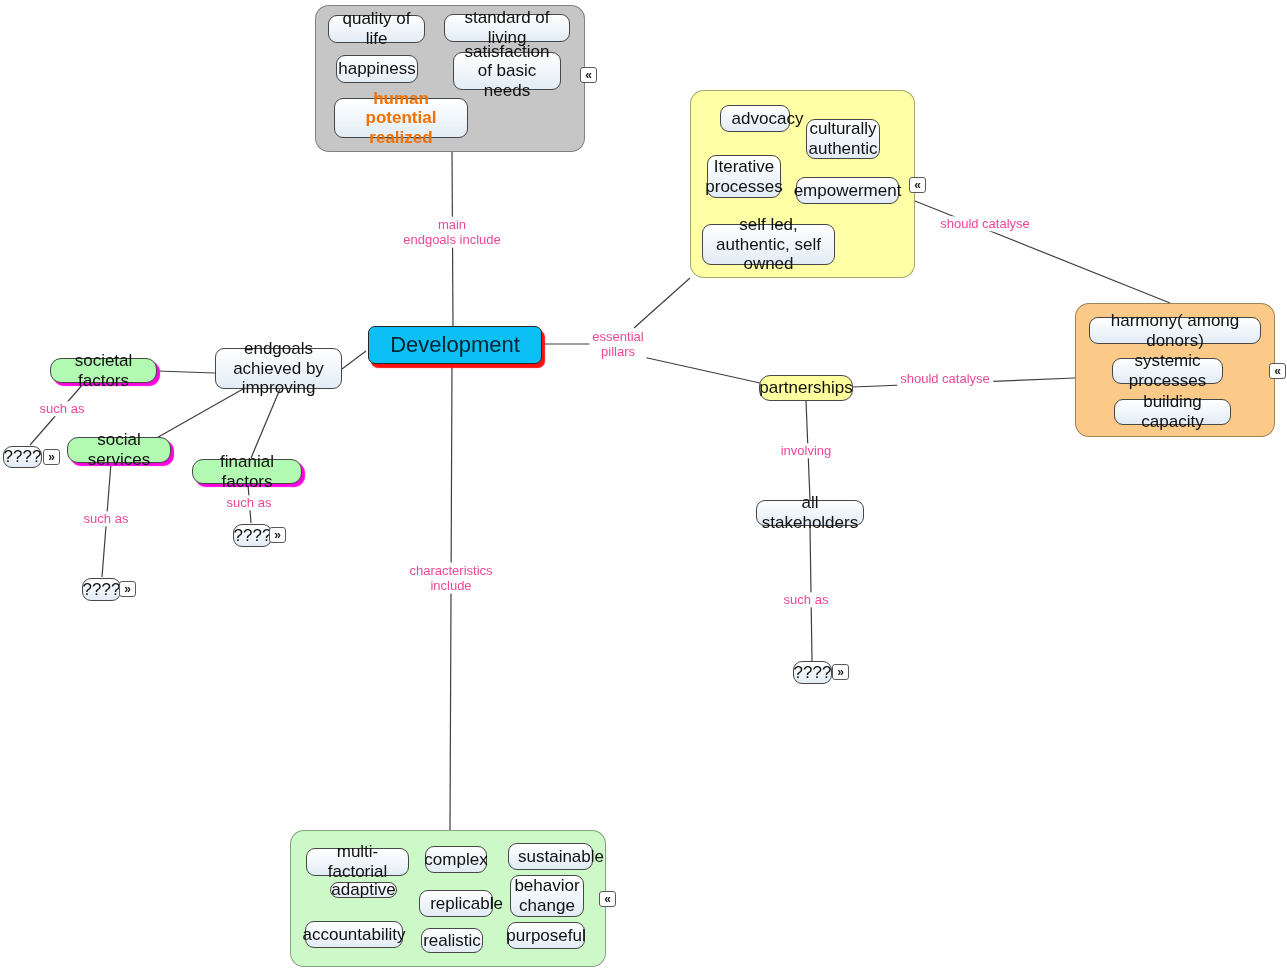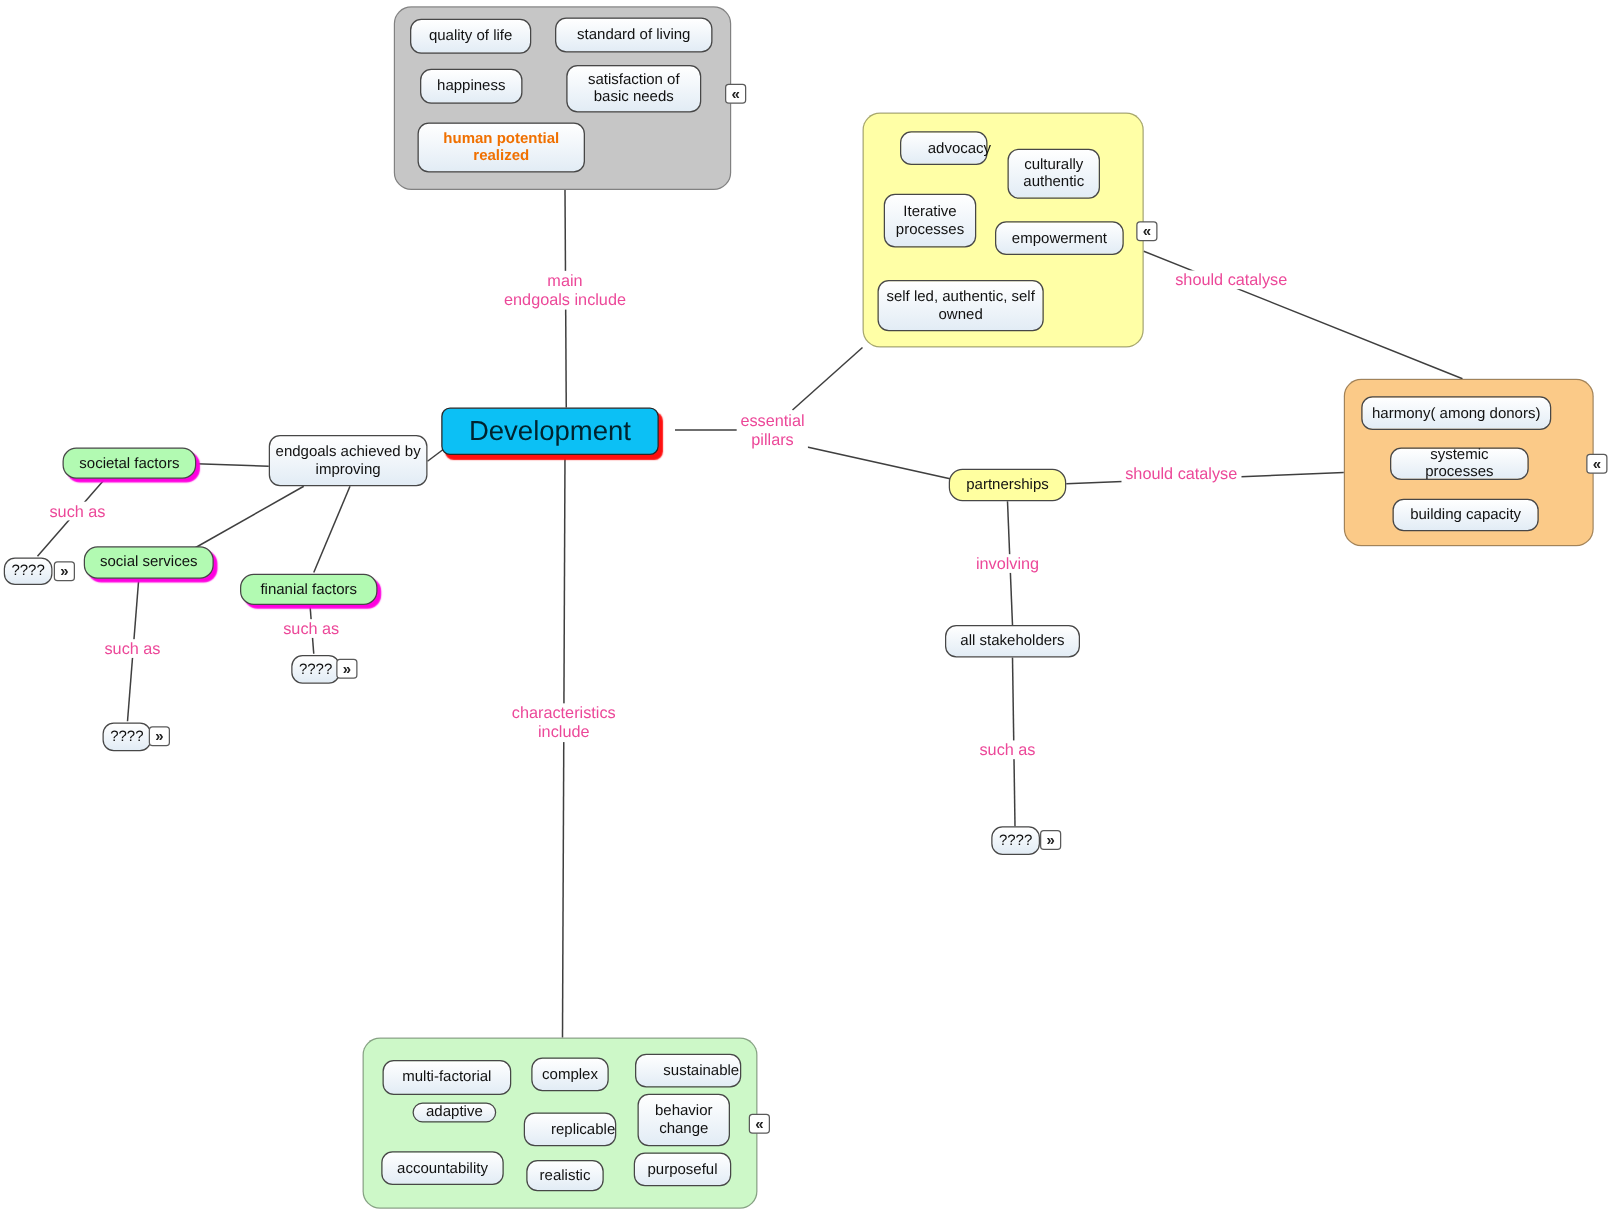--- a/index.html
+++ b/index.html
@@ -26,21 +26,21 @@
   .group-green{background:#cdf8c8;}
 
   .node{
     position:absolute;
     display:flex;align-items:center;justify-content:center;
     text-align:center;
     box-sizing:border-box;
     background:linear-gradient(180deg,#ffffff 0%,#e2ecf5 100%);
     border:1px solid #474747;
     border-radius:9px;
-    font-size:12px;line-height:1.15;color:#111;
+    font-size:17px;line-height:1.15;color:#111;
     padding:1px 3px;
   }
   .node-development{
     background:#0cc0f5;
     border:1.5px solid #272727;
     border-radius:7px;
     box-shadow:3px 4px 1px #ff0f0f;
     font-size:22px;
     color:#00232e;
   }
@@ -113,38 +113,38 @@
 
   <div class="group group-yellow" style="left:690px;top:90px;width:225px;height:188px;"></div>
   <div class="node" style="left:720px;top:105px;width:70px;height:27px;padding-left:28px;">advocacy</div>
   <div class="node" style="left:806px;top:119px;width:74px;height:40px;">culturally authentic</div>
   <div class="node" style="left:707px;top:155px;width:74px;height:43px;">Iterative processes</div>
   <div class="node" style="left:796px;top:177px;width:103px;height:27px;">empowerment</div>
   <div class="node" style="left:702px;top:224px;width:133px;height:41px;">self led, authentic, self owned</div>
   <div class="icon-box" style="left:909px;top:177px;">«</div>
 
   <div class="group group-orange" style="left:1075px;top:303px;width:200px;height:134px;"></div>
-  <div class="node" style="left:1089px;top:317px;width:152px;height:27px;">harmony( among donors)</div>
+  <div class="node" style="left:1089px;top:317px;width:172px;height:27px;">harmony( among donors)</div>
   <div class="node" style="left:1112px;top:358px;width:111px;height:26px;">systemic processes</div>
   <div class="node" style="left:1114px;top:399px;width:117px;height:26px;">building capacity</div>
   <div class="icon-box" style="left:1269px;top:363px;">«</div>
 
   <div class="group group-green" style="left:290px;top:830px;width:316px;height:137px;"></div>
   <div class="node" style="left:306px;top:848px;width:103px;height:28px;">multi-factorial</div>
   <div class="node" style="left:425px;top:846px;width:62px;height:27px;">complex</div>
   <div class="node" style="left:508px;top:843px;width:85px;height:27px;padding-left:24px;">sustainable</div>
   <div class="node" style="left:330px;top:882px;width:67px;height:16px;">adaptive</div>
   <div class="node" style="left:419px;top:890px;width:74px;height:27px;padding-left:24px;">replicable</div>
   <div class="node" style="left:510px;top:875px;width:74px;height:42px;">behavior change</div>
   <div class="node" style="left:305px;top:921px;width:98px;height:27px;">accountability</div>
   <div class="node" style="left:421px;top:928px;width:62px;height:25px;">realistic</div>
   <div class="node" style="left:507px;top:922px;width:78px;height:27px;">purposeful</div>
   <div class="icon-box" style="left:599px;top:891px;">«</div>
 
-  <div class="node node-development" style="left:353px;top:326px;width:174px;height:38px;">Development</div>
+  <div class="node node-development" style="left:368px;top:326px;width:174px;height:38px;">Development</div>
 
   <div class="node node-yellow" style="left:759px;top:375px;width:94px;height:26px;">partnerships</div>
   <div class="node" style="left:756px;top:500px;width:108px;height:26px;">all stakeholders</div>
   <div class="node" style="left:215px;top:348px;width:127px;height:41px;">endgoals achieved by improving</div>
   <div class="node node-factor" style="left:50px;top:358px;width:107px;height:25px;">societal factors</div>
   <div class="node node-factor" style="left:67px;top:437px;width:104px;height:26px;">social services</div>
   <div class="node node-factor" style="left:192px;top:459px;width:110px;height:25px;">finanial factors</div>
 
   <div class="node" style="left:3px;top:446px;width:39px;height:22px;">????</div>
   <div class="icon-box" style="left:43px;top:449px;">»</div>

